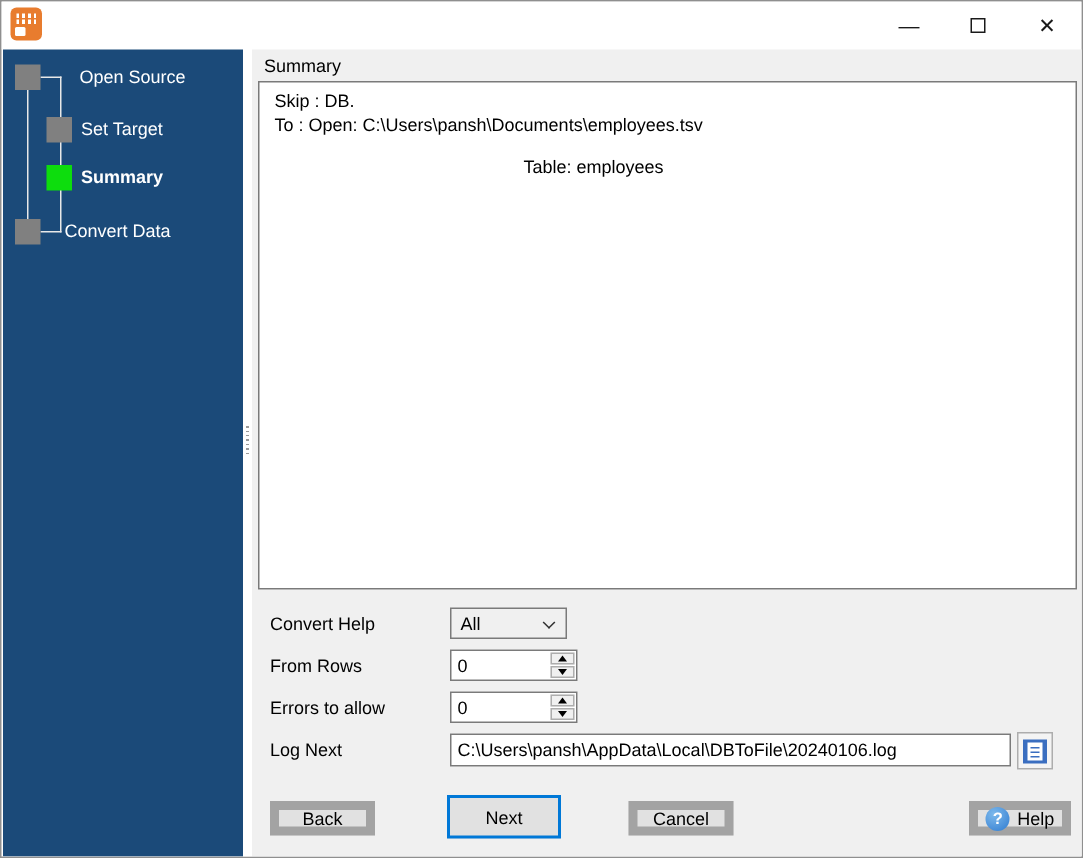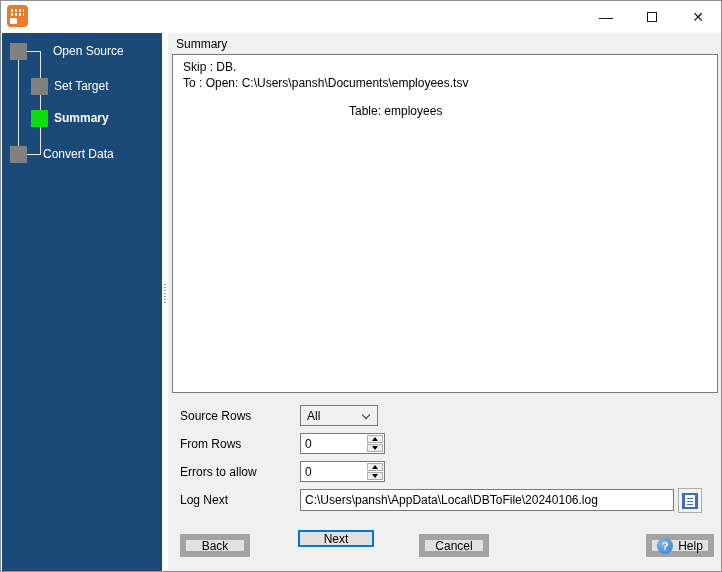--- a/index.html
+++ b/index.html
@@ -90,21 +90,21 @@
     position:absolute; left:2px; width:6px; height:1px; background:#3a6ec0; display:block;
   }
   .log-ico .page i:nth-child(1){top:3px;} .log-ico .page i:nth-child(2){top:6px;} .log-ico .page i:nth-child(3){top:9px;}
   
   .btn {
     position:absolute; top:501px; height:23px; background:#e1e1e1; border:6px solid #a3a3a3;
     font-size:12px; color:#000; display:flex; align-items:center; justify-content:center;
     font-family:"Liberation Sans", sans-serif;
   }
   .btn.back { left:12px; width:70px; }
-  .btn.next { left:130px; top:497px; width:76px; height:17px; border:2px solid #0078d7; }
+  .btn.next { left:130px; top:497px; width:76px; height:29px; border:2px solid #0078d7; }
   .btn.cancel { left:251px; width:70px; }
   .btn.help { left:478px; width:68px; gap:5px; }
   .help-ico {
     width:16px; height:16px; border-radius:50%;
     background:radial-gradient(circle at 35% 30%, #7db9ec, #2f7bd0);
     color:#fff; font-size:11px; font-weight:bold; display:flex; align-items:center; justify-content:center;
   }
 </style>
 </head>
 <body>
@@ -151,21 +151,21 @@
 
     <div class="main">
       <div class="group-label">Summary</div>
 
       <div class="summary-box">
         <span class="ln" style="left:10px; top:5px;">Skip : DB.</span>
         <span class="ln" style="left:176px; top:5px;margin-top:44px;">Table: employees</span>
         <span class="ln" style="left:10px; top:21px;">To : Open: C:\Users\pansh\Documents\employees.tsv</span>
       </div>
 
-      <div class="form-label" style="top:376px;">Source Rows</div>
+      <div class="form-label" style="top:376px;">Convert Help</div>
       <div class="combo" style="top:372px;">
         <span>All</span>
         <span class="chev"></span>
       </div>
 
       <div class="form-label" style="top:404px;">From Rows</div>
       <div class="spinwrap" style="top:400px;">
         <input type="text" value="0" style="">
         <div class="spinbtns">
           <div class="spinbtn up">

